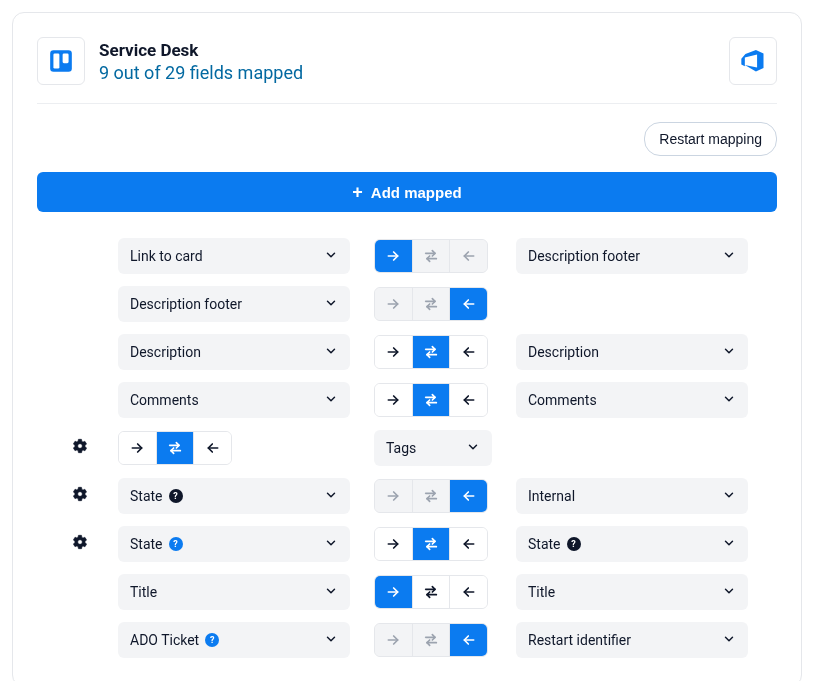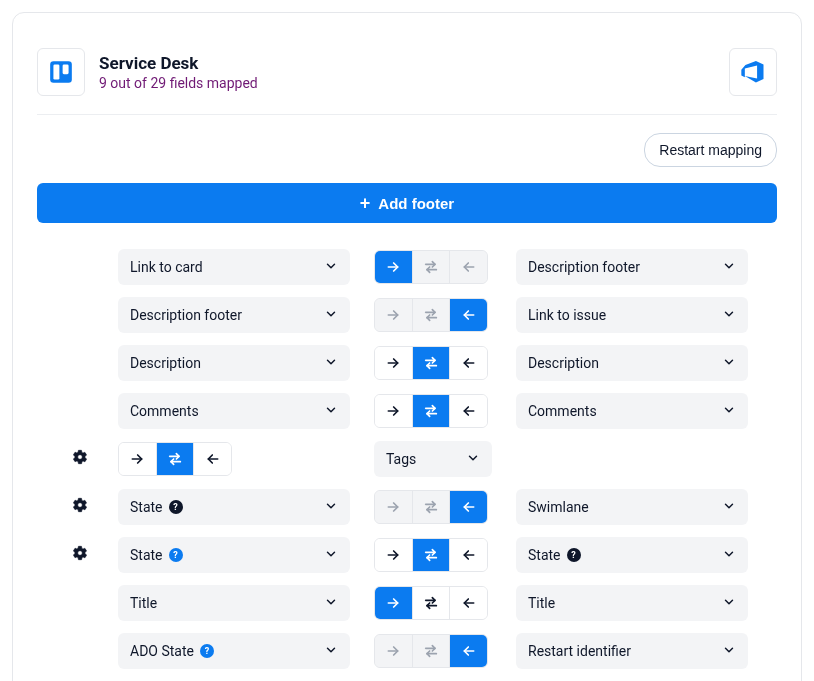--- a/index.html
+++ b/index.html
@@ -18,21 +18,20 @@
       border-radius: 12px;
       padding: 24px 24px 28px 24px;
       background: #fff;
     }
     .header-row {
       display: flex;
       justify-content: space-between;
       align-items: flex-start;
       padding-bottom: 18px;
       border-bottom: 1px solid #eceef1;
-      margin-top: 11px;
     }
     .hdr-left, .hdr-right {
       display: flex;
       align-items: center;
       gap: 14px;
     }
     .hdr-right {
       flex-direction: row;
     }
     .hdr-right .meta {
@@ -48,22 +47,22 @@
       justify-content: center;
       background: #fff;
     }
     .meta h2 {
       font-size: 17px;
       font-weight: 700;
       color: #0f172a;
       margin-bottom: 2px;
     }
     .meta .sub {
-      font-size: 14px;
-      color: #701a75;
+      font-size: 18px;
+      color: #0369a1;
     }
     .toolbar-row {
       display: flex;
       justify-content: flex-end;
       padding: 18px 0 16px 0;
     }
     .btn-outline {
       border: 1px solid #cbd5e1;
       background: #fff;
       color: #0f172a;
@@ -210,21 +209,21 @@
       </div>
     </div>
   </div>
 
   <div class="toolbar-row">
     <button class="btn-outline">Restart mapping</button>
   </div>
 
   <button class="btn-primary-bar">
     <span class="plus">+</span>
-    <span>Add footer</span>
+    <span>Add mapped</span>
   </button>
 
   <div class="mapping-rows" id="rows-container">
 
   <div class="map-row">
         <div class="gear-slot"></div>
         <div class="field-select">
           <span class="field-label">
             <span>Link to card</span>
           </span>
@@ -287,28 +286,20 @@
               <line x1="20" y1="16" x2="6" y2="16"></line>
               <polyline points="10 12 6 16 10 20"></polyline>
             </svg>
           </div>
           <div class="dir-seg active">
             <svg width="16" height="16" viewBox="0 0 24 24" fill="none" stroke-width="2.5" stroke-linecap="round" stroke-linejoin="round">
               <line x1="19" y1="12" x2="5" y2="12"></line>
               <polyline points="11 6 5 12 11 18"></polyline>
             </svg>
           </div>
-        </div>
-        <div class="field-select">
-          <span class="field-label">
-            <span>Link to issue</span>
-          </span>
-          <span><svg class="chev" width="14" height="14" viewBox="0 0 24 24" fill="none" stroke="currentColor" stroke-width="2.5" stroke-linecap="round" stroke-linejoin="round">
-              <polyline points="6 9 12 15 18 9"></polyline>
-            </svg></span>
         </div>
       </div>
       <div class="map-row">
         <div class="gear-slot"></div>
         <div class="field-select">
           <span class="field-label">
             <span>Description</span>
           </span>
           <span><svg class="chev" width="14" height="14" viewBox="0 0 24 24" fill="none" stroke="currentColor" stroke-width="2.5" stroke-linecap="round" stroke-linejoin="round">
               <polyline points="6 9 12 15 18 9"></polyline>
@@ -455,21 +446,21 @@
           </div>
           <div class="dir-seg active">
             <svg width="16" height="16" viewBox="0 0 24 24" fill="none" stroke-width="2.5" stroke-linecap="round" stroke-linejoin="round">
               <line x1="19" y1="12" x2="5" y2="12"></line>
               <polyline points="11 6 5 12 11 18"></polyline>
             </svg>
           </div>
         </div>
         <div class="field-select">
           <span class="field-label">
-            <span>Swimlane</span>
+            <span>Internal</span>
           </span>
           <span><svg class="chev" width="14" height="14" viewBox="0 0 24 24" fill="none" stroke="currentColor" stroke-width="2.5" stroke-linecap="round" stroke-linejoin="round">
               <polyline points="6 9 12 15 18 9"></polyline>
             </svg></span>
         </div>
       </div>
       <div class="map-row">
         <div class="gear-slot">
           <span class="gear-icon"><svg width="16" height="16" viewBox="0 0 24 24">
               <path fill="#0f172a" d="M19.4 13a7.5 7.5 0 0 0 .1-1 7.5 7.5 0 0 0-.1-1l2.1-1.6a.5.5 0 0 0 .1-.6l-2-3.5a.5.5 0 0 0-.6-.2l-2.5 1a7.3 7.3 0 0 0-1.7-1l-.4-2.6A.5.5 0 0 0 14 2h-4a.5.5 0 0 0-.5.4L9.1 5a7.3 7.3 0 0 0-1.7 1l-2.5-1a.5.5 0 0 0-.6.2l-2 3.5a.5.5 0 0 0 .1.6L4.5 11a7.5 7.5 0 0 0-.1 1 7.5 7.5 0 0 0 .1 1l-2.1 1.6a.5.5 0 0 0-.1.6l2 3.5a.5.5 0 0 0 .6.2l2.5-1a7.3 7.3 0 0 0 1.7 1l.4 2.6A.5.5 0 0 0 10 22h4a.5.5 0 0 0 .5-.4l.4-2.6a7.3 7.3 0 0 0 1.7-1l2.5 1a.5.5 0 0 0 .6-.2l2-3.5a.5.5 0 0 0-.1-.6ZM12 15.5A3.5 3.5 0 1 1 15.5 12 3.5 3.5 0 0 1 12 15.5Z"></path>
@@ -554,21 +545,21 @@
           </span>
           <span><svg class="chev" width="14" height="14" viewBox="0 0 24 24" fill="none" stroke="currentColor" stroke-width="2.5" stroke-linecap="round" stroke-linejoin="round">
               <polyline points="6 9 12 15 18 9"></polyline>
             </svg></span>
         </div>
       </div>
       <div class="map-row">
         <div class="gear-slot"></div>
         <div class="field-select">
           <span class="field-label">
-            <span>ADO State</span>
+            <span>ADO Ticket</span>
             <span class="info-badge info-blue">?</span>
           </span>
           <span><svg class="chev" width="14" height="14" viewBox="0 0 24 24" fill="none" stroke="currentColor" stroke-width="2.5" stroke-linecap="round" stroke-linejoin="round">
               <polyline points="6 9 12 15 18 9"></polyline>
             </svg></span>
         </div>
         <div class="dir-group disabled-group">
           <div class="dir-seg disabled">
             <svg width="16" height="16" viewBox="0 0 24 24" fill="none" stroke-width="2.5" stroke-linecap="round" stroke-linejoin="round">
               <line x1="5" y1="12" x2="19" y2="12"></line>

